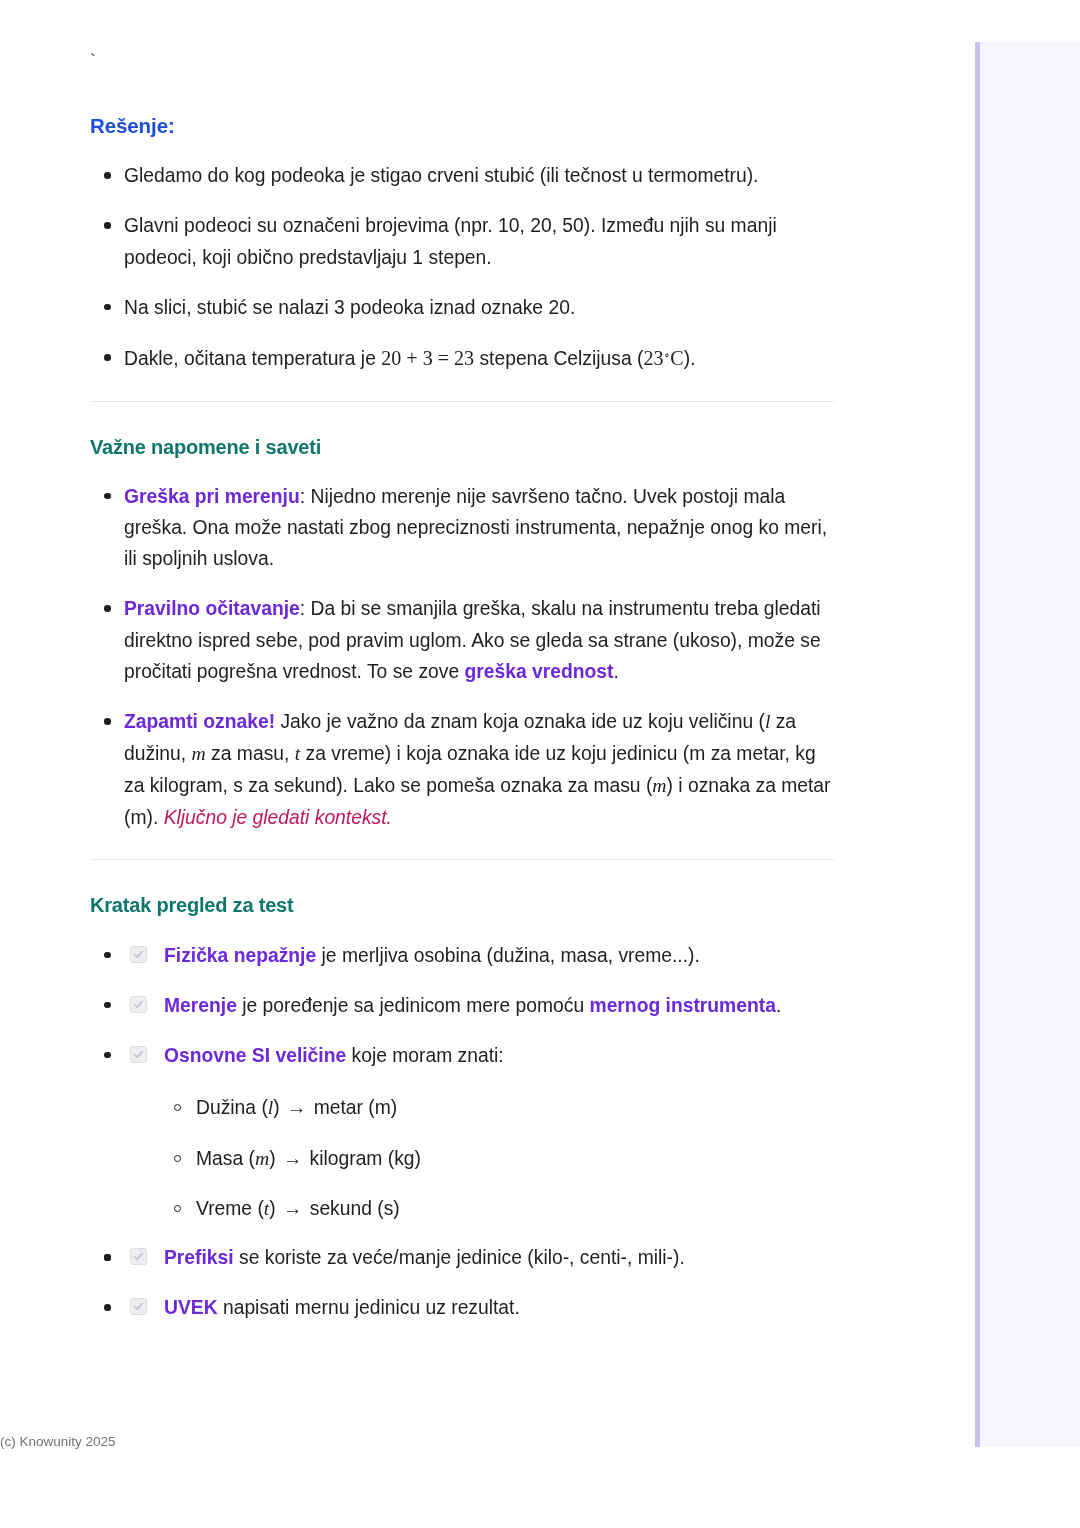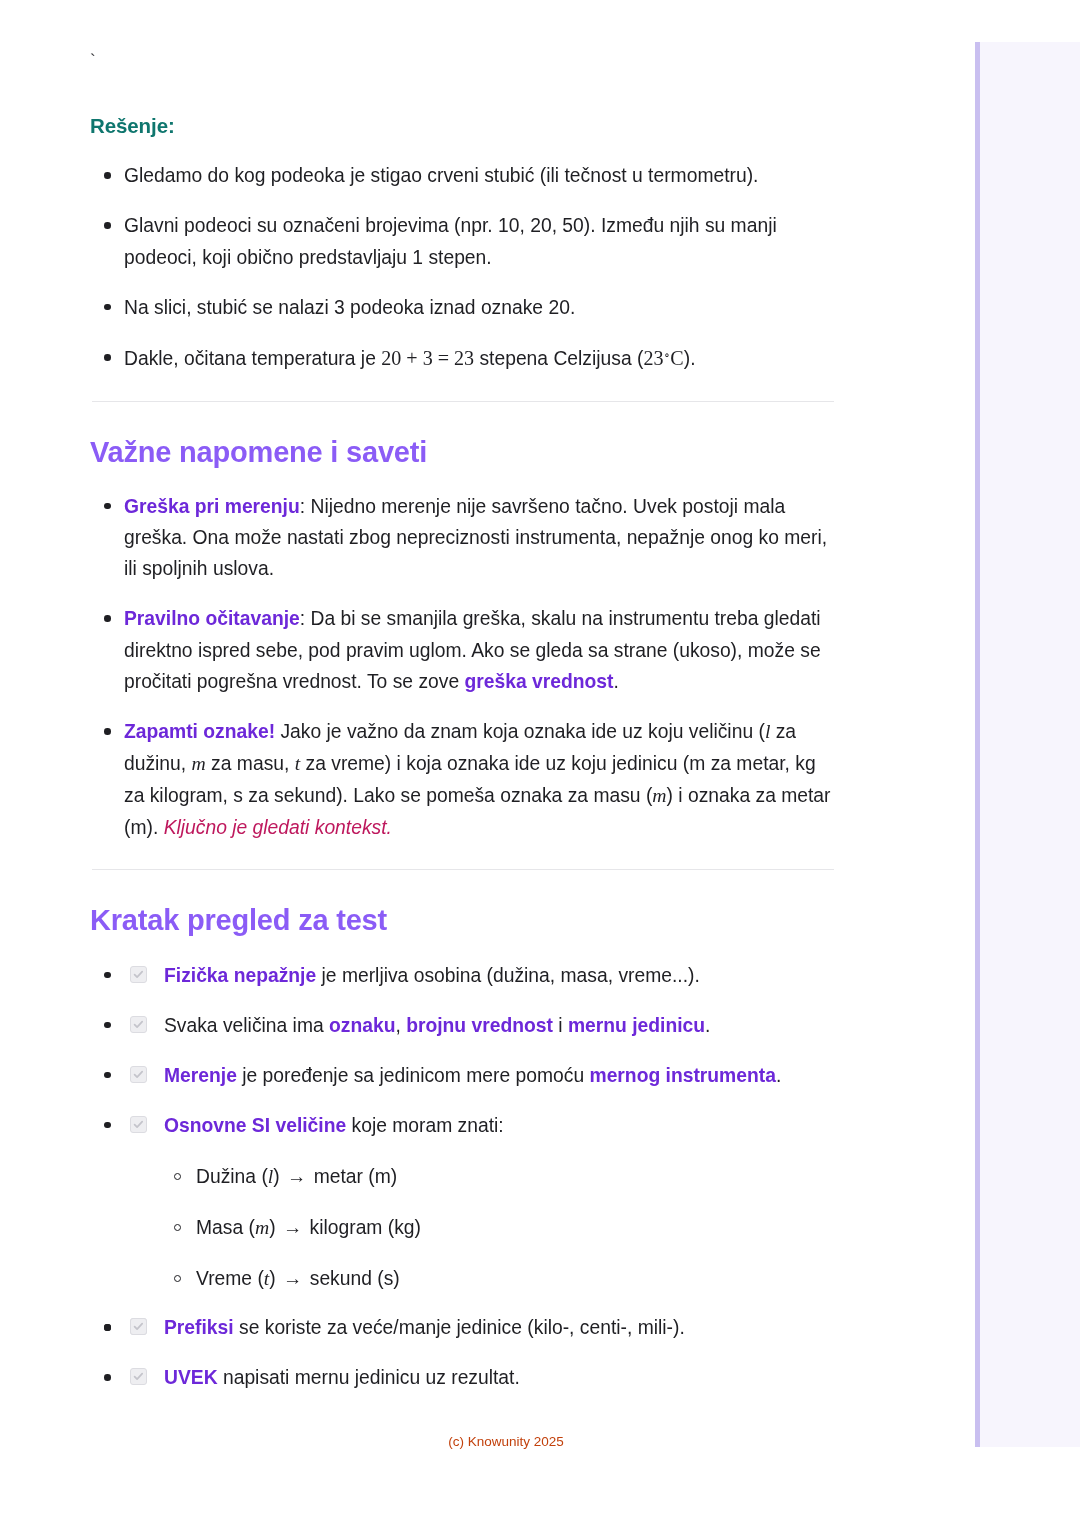--- a/index.html
+++ b/index.html
@@ -51,21 +51,21 @@
     font-size: 17px;
     color: #3a3a3e;
     line-height: 1;
     padding-top: 52px;
     height: 22px;
   }
 
   h3.solution-heading {
     font-size: 20.5px;
     font-weight: bold;
-    color: #0f766e;
+    color: #1d4ed8;
     margin: 40px 0 0 0;
     letter-spacing: -0.1px;
   }
 
   ul.bullets {
     list-style: none;
     margin: 22px 0 0 0;
     padding: 0;
   }
   ul.bullets > li {
@@ -88,23 +88,23 @@
   }
 
   .divider {
     height: 1px;
     background: #e6e6e9;
     margin: 26px 0 0 2px;
     width: 742px;
   }
 
   h2.section-title {
-    font-size: 29px;
+    font-size: 20px;
     font-weight: bold;
-    color: #8b5cf6;
+    color: #0f766e;
     margin: 34px 0 0 0;
     letter-spacing: -0.2px;
   }
 
   
   b, strong { font-weight: bold; color: #6d28d9; }
 
   
   .mvar {
     font-family: "Liberation Serif", "DejaVu Serif", serif;
@@ -201,23 +201,23 @@
     background: transparent;
     box-sizing: border-box;
   }
   .arrow { padding: 0 2px; }
 
   .footer-mark {
     position: absolute;
     left: 0;
     top: 1434px;
     width: 1012px;
-    text-align: center;
+    text-align: left;
     font-size: 13.5px;
-    color: #c2410c;
+    color: #737373;
   }
 </style>
 </head>
 <body>
 
 <div class="right-panel"></div>
 <div class="right-rule"></div>
 
 <div class="page">
 
@@ -249,25 +249,20 @@
   <ul class="checklist">
       <li><span class="cbox">
           <svg width="11" height="11" viewBox="0 0 11 11">
             <path d="M1.6 5.6 L4.1 8.1 L9.2 2.6" fill="none" stroke="#c4c4cb" stroke-width="1.7" stroke-linecap="round" stroke-linejoin="round"></path>
           </svg>
         </span><span><b>Fizička nepažnje</b> je merljiva osobina (dužina, masa, vreme...).</span></li>
       <li><span class="cbox">
           <svg width="11" height="11" viewBox="0 0 11 11">
             <path d="M1.6 5.6 L4.1 8.1 L9.2 2.6" fill="none" stroke="#c4c4cb" stroke-width="1.7" stroke-linecap="round" stroke-linejoin="round"></path>
           </svg>
-        </span><span>Svaka veličina ima <b>oznaku</b>, <b>brojnu vrednost</b> i <b>mernu jedinicu</b>.</span></li>
-      <li><span class="cbox">
-          <svg width="11" height="11" viewBox="0 0 11 11">
-            <path d="M1.6 5.6 L4.1 8.1 L9.2 2.6" fill="none" stroke="#c4c4cb" stroke-width="1.7" stroke-linecap="round" stroke-linejoin="round"></path>
-          </svg>
         </span><span><b>Merenje</b> je poređenje sa jedinicom mere pomoću <b>mernog instrumenta</b>.</span></li>
       <li><span class="cbox">
           <svg width="11" height="11" viewBox="0 0 11 11">
             <path d="M1.6 5.6 L4.1 8.1 L9.2 2.6" fill="none" stroke="#c4c4cb" stroke-width="1.7" stroke-linecap="round" stroke-linejoin="round"></path>
           </svg>
         </span><span><b>Osnovne SI veličine</b> koje moram znati:</span><ul class="sublist">
           <li>Dužina (<span class="mvar">l</span>) <span class="arrow">→</span> metar (m)</li>
           <li>Masa (<span class="mvar">m</span>) <span class="arrow">→</span> kilogram (kg)</li>
           <li>Vreme (<span class="mvar">t</span>) <span class="arrow">→</span> sekund (s)</li>
         </ul></li>

